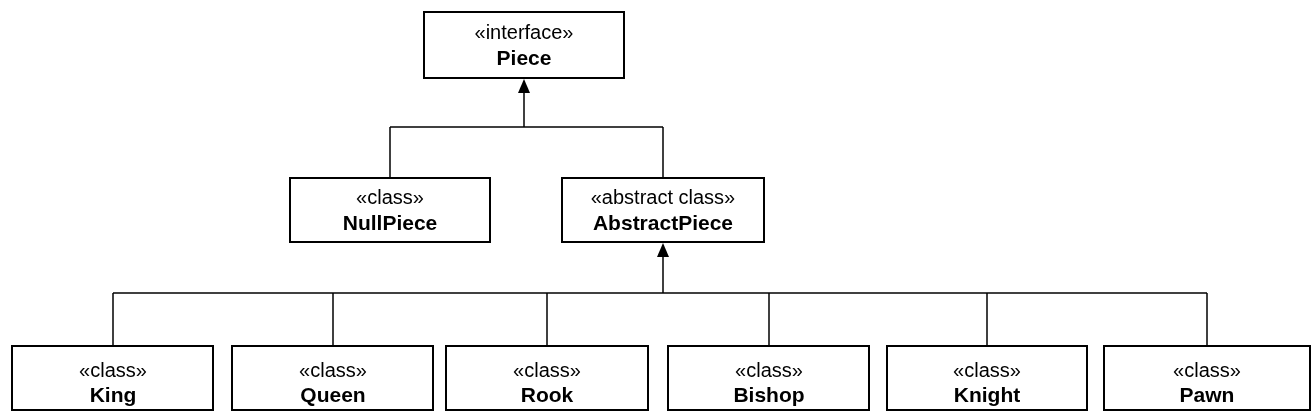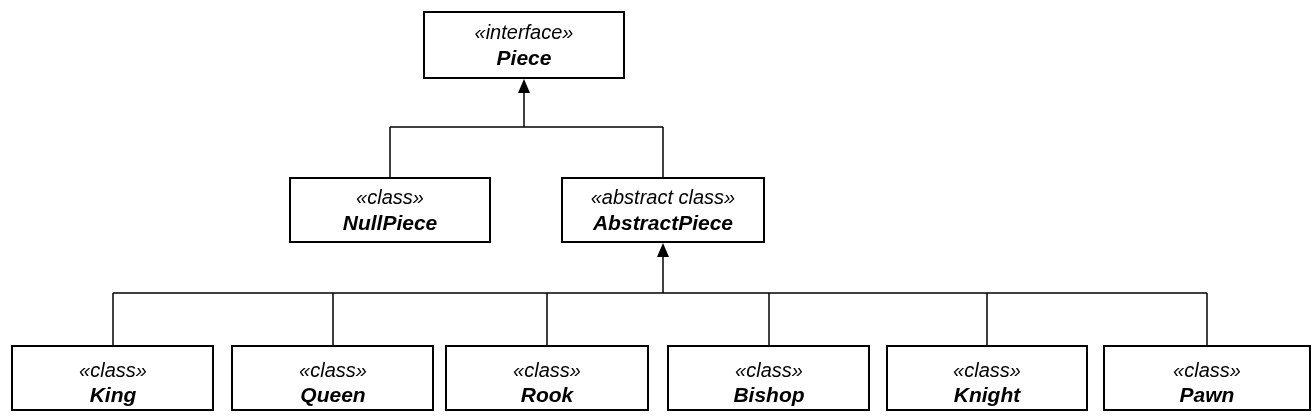--- a/index.html
+++ b/index.html
@@ -6,21 +6,20 @@
     margin: 0;
     padding: 0;
     background: #ffffff;
   }
   .canvas {
     position: relative;
     width: 1313px;
     height: 420px;
     background: #ffffff;
     overflow: hidden;
-    font-style: italic;
   }
   svg { display: block; }
   .uml-box {
     fill: #ffffff;
     stroke: #000000;
     stroke-width: 2;
   }
   .stereotype {
     font-family: "Liberation Sans", sans-serif;
     font-size: 20px;

